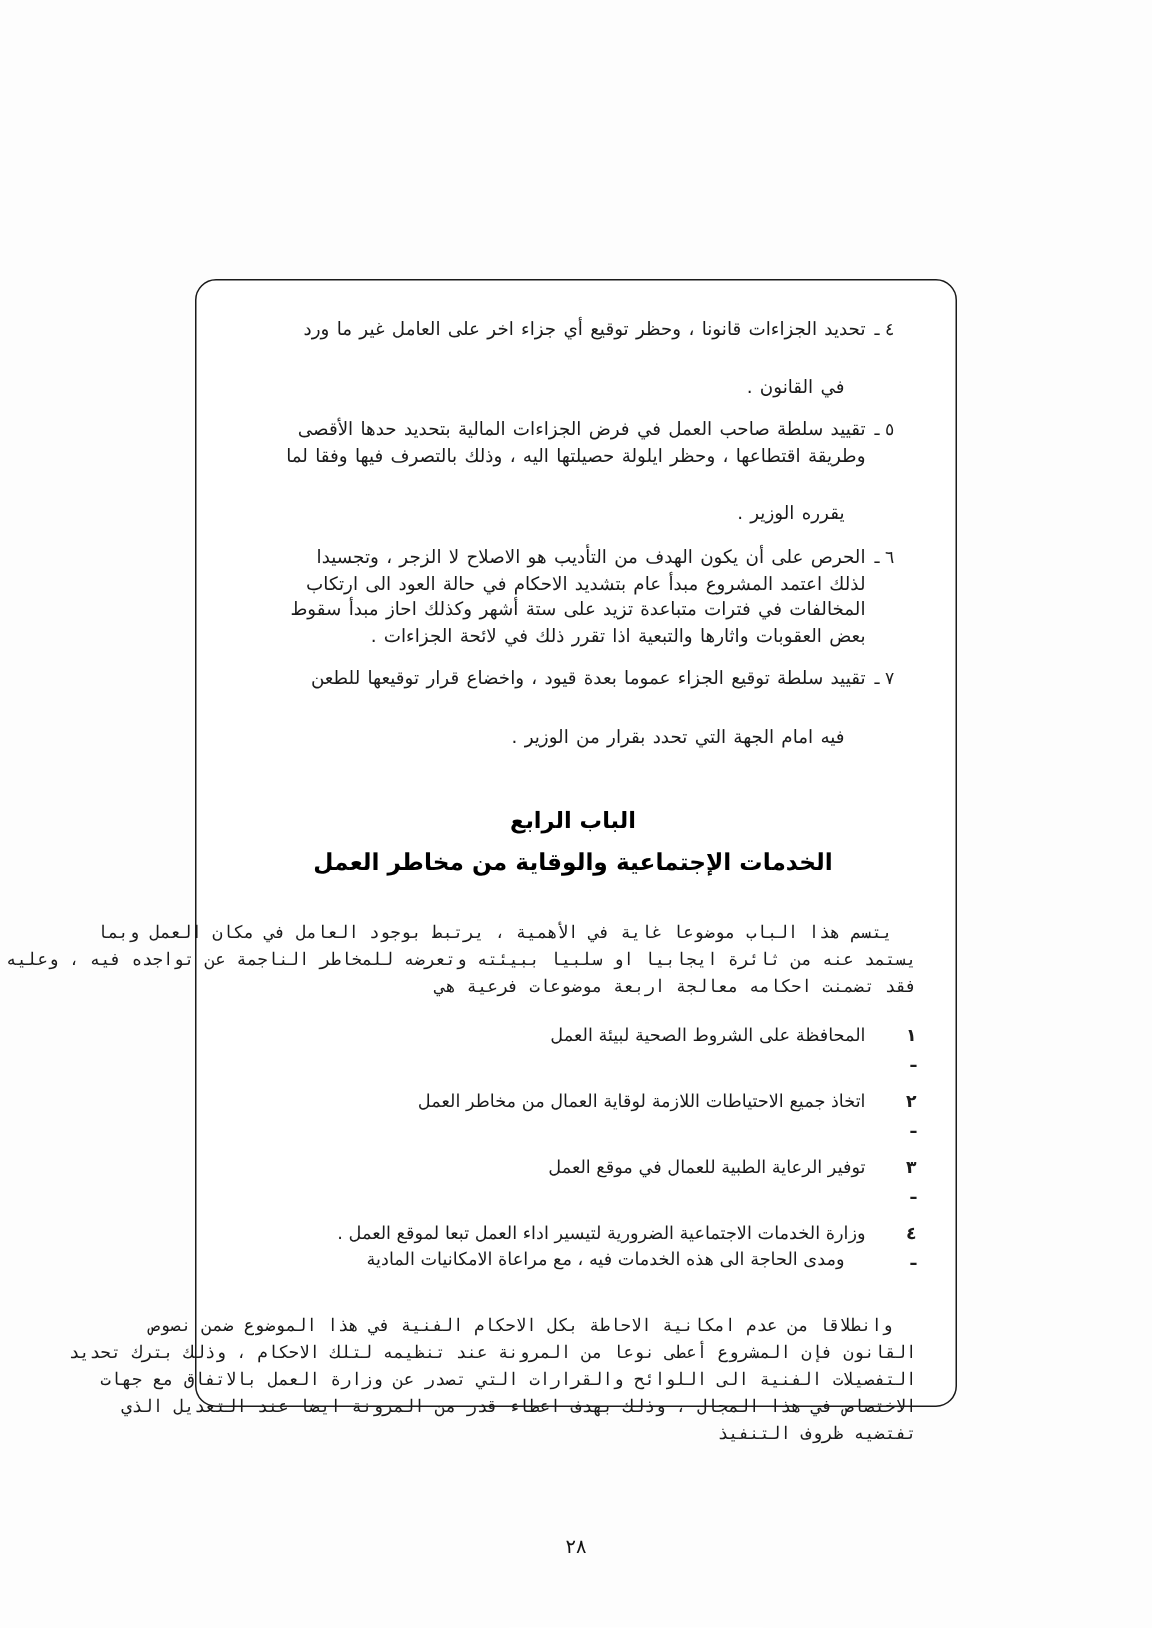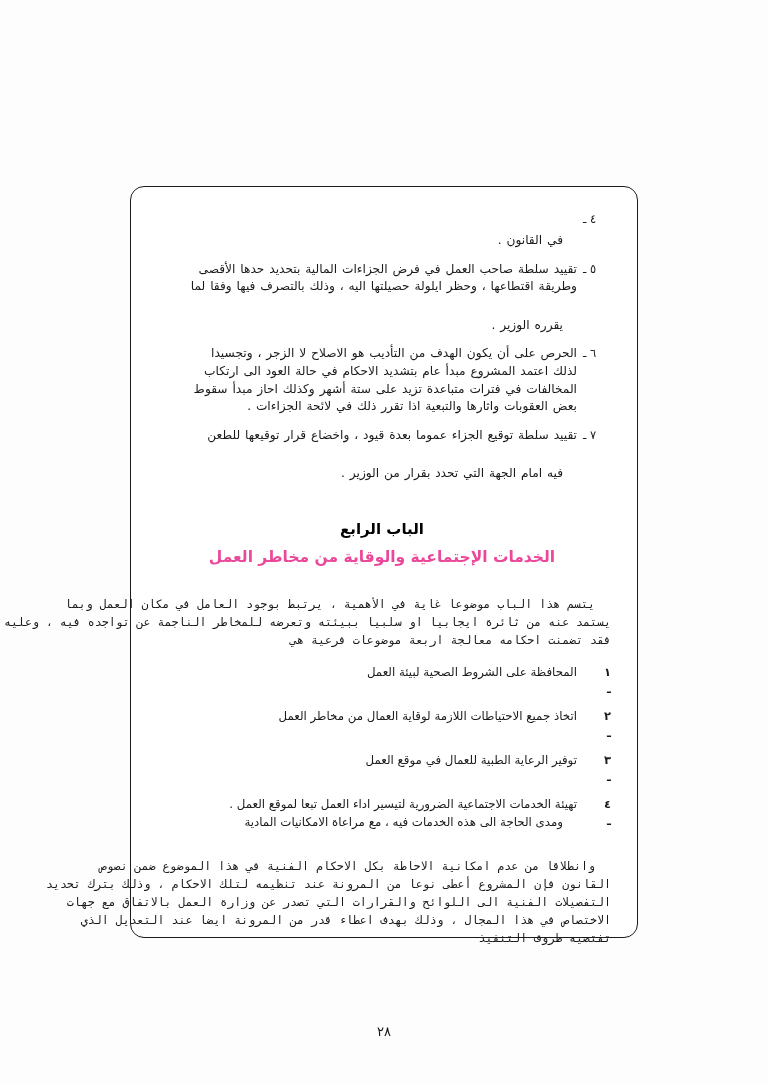--- a/index.html
+++ b/index.html
@@ -96,21 +96,21 @@
     font-weight: bold;
     font-size: 15px;
     line-height: 25px;
     color: #000;
   }
   .heading-sub {
     font-family: "DejaVu Sans", sans-serif;
     font-weight: bold;
     font-size: 15.5px;
     line-height: 26px;
-    color: #ec4899;
+    color: #000000;
     margin-top: 2px;
   }
 
   
   .para {
     font-size: 11.6px;
     line-height: 18px;
     color: #1a1a1a;
     margin: 0 0 14px 0;
     text-align: right;
@@ -181,20 +181,21 @@
 <div class="page">
 
   <div class="frame">
     <div class="frame-inner">
 
       <ul class="num-list">
 
         <li class="num-item">
           <span class="num-marker">٤ ـ</span>
           <span class="num-body">
+            <span class="ln">تحديد الجزاءات قانونا ، وحظر توقيع أي جزاء اخر على العامل غير ما ورد</span>
             <span class="ln indent">في القانون .</span>
           </span>
         </li>
 
         <li class="num-item">
           <span class="num-marker">٥ ـ</span>
           <span class="num-body">
             <span class="ln">تقييد سلطة صاحب العمل في فرض الجزاءات المالية بتحديد حدها الأقصى</span>
             <span class="ln">وطريقة اقتطاعها ، وحظر ايلولة حصيلتها اليه ، وذلك بالتصرف فيها وفقا لما</span>
             <span class="ln indent">يقرره الوزير .</span>
@@ -251,21 +252,21 @@
         <li class="sub-item">
           <span class="sub-marker">٣ ـ</span>
           <span class="sub-body">
             <span class="ln">توفير الرعاية الطبية للعمال في موقع العمل</span>
           </span>
         </li>
 
         <li class="sub-item">
           <span class="sub-marker">٤ ـ</span>
           <span class="sub-body">
-            <span class="ln">تهيئة الخدمات الاجتماعية الضرورية لتيسير اداء العمل تبعا لموقع العمل .</span>
+            <span class="ln">وزارة الخدمات الاجتماعية الضرورية لتيسير اداء العمل تبعا لموقع العمل .</span>
             <span class="ln indent">ومدى الحاجة الى هذه الخدمات فيه ، مع مراعاة الامكانيات المادية</span>
           </span>
         </li>
 
       </ul>
 
       <div class="spacer-md"></div>
 
       <p class="para first">
         <span class="ln">وانطلاقا من عدم امكانية الاحاطة بكل الاحكام الفنية في هذا الموضوع ضمن نصوص</span>

